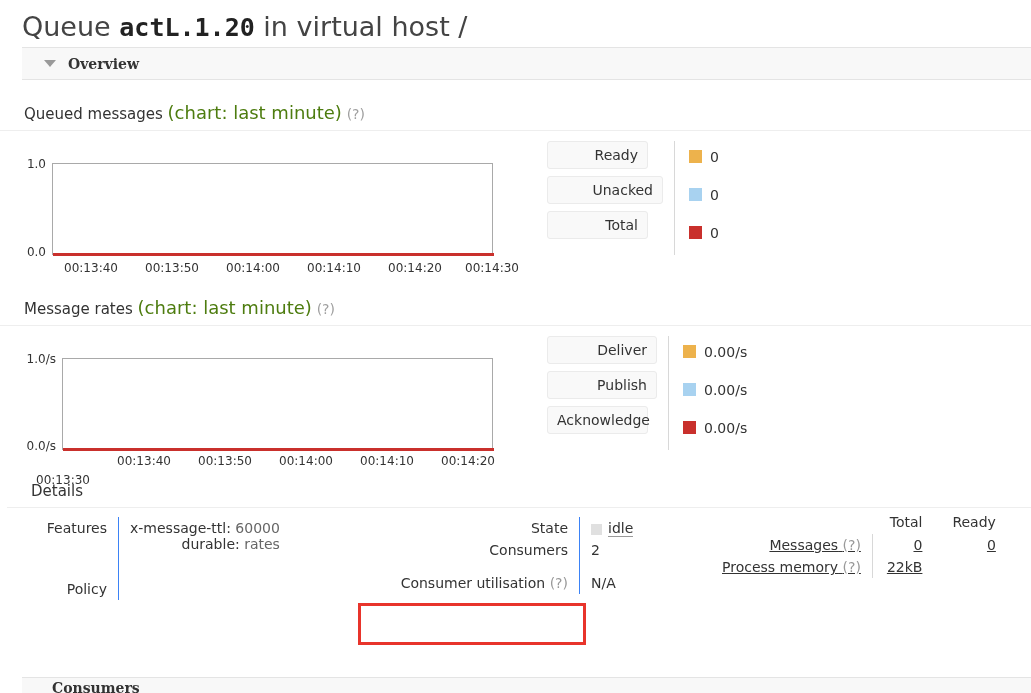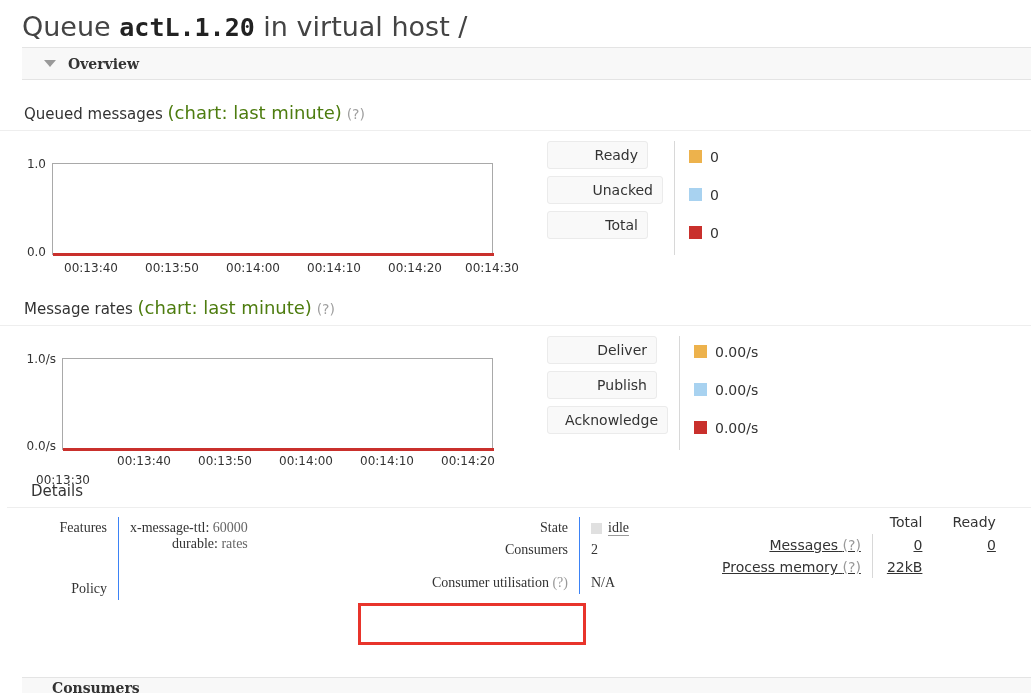--- a/index.html
+++ b/index.html
@@ -149,21 +149,20 @@
   
   .details-wrap {
     position: relative;
   }
   .kv-table { border-collapse: collapse; }
   .kv-table td {
     font-size: 14px;
     color: #333333;
     vertical-align: top;
     padding: 0;
-    font-family: Liberation Serif, serif;
   }
   .kv-key {
     text-align: right;
     padding: 3px 11px 3px 0 !important;
     white-space: nowrap;
     color: #333333;
   }
   .kv-val {
     text-align: left;
     border-left: 1px solid #3b82f6;
@@ -319,21 +318,21 @@
     <div class="xtick" style="left:144px; top:128px;">00:13:40</div>
     <div class="xtick" style="left:225px; top:128px;">00:13:50</div>
     <div class="xtick" style="left:306px; top:128px;">00:14:00</div>
     <div class="xtick" style="left:387px; top:128px;">00:14:10</div>
     <div class="xtick" style="left:468px; top:128px;">00:14:20</div>
 
     <div class="legend" style="left:547px; top:10px;">
       <div class="legend-labels">
         <div class="legend-btn" style="width:110px;">Deliver</div>
         <div class="legend-btn" style="width:110px;">Publish</div>
-        <div class="legend-btn" style="width:121px;">Acknowledge</div>
+        <div class="legend-btn" style="width:101px;">Acknowledge</div>
       </div>
       <div class="legend-values">
         <div class="legend-val-row">
           <span class="swatch" style="background:#edb24c;"></span>
           <span class="legend-val-text">0.00/s</span>
         </div>
         <div class="legend-val-row">
           <span class="swatch" style="background:#a8d2f0;"></span>
           <span class="legend-val-text">0.00/s</span>
         </div>

